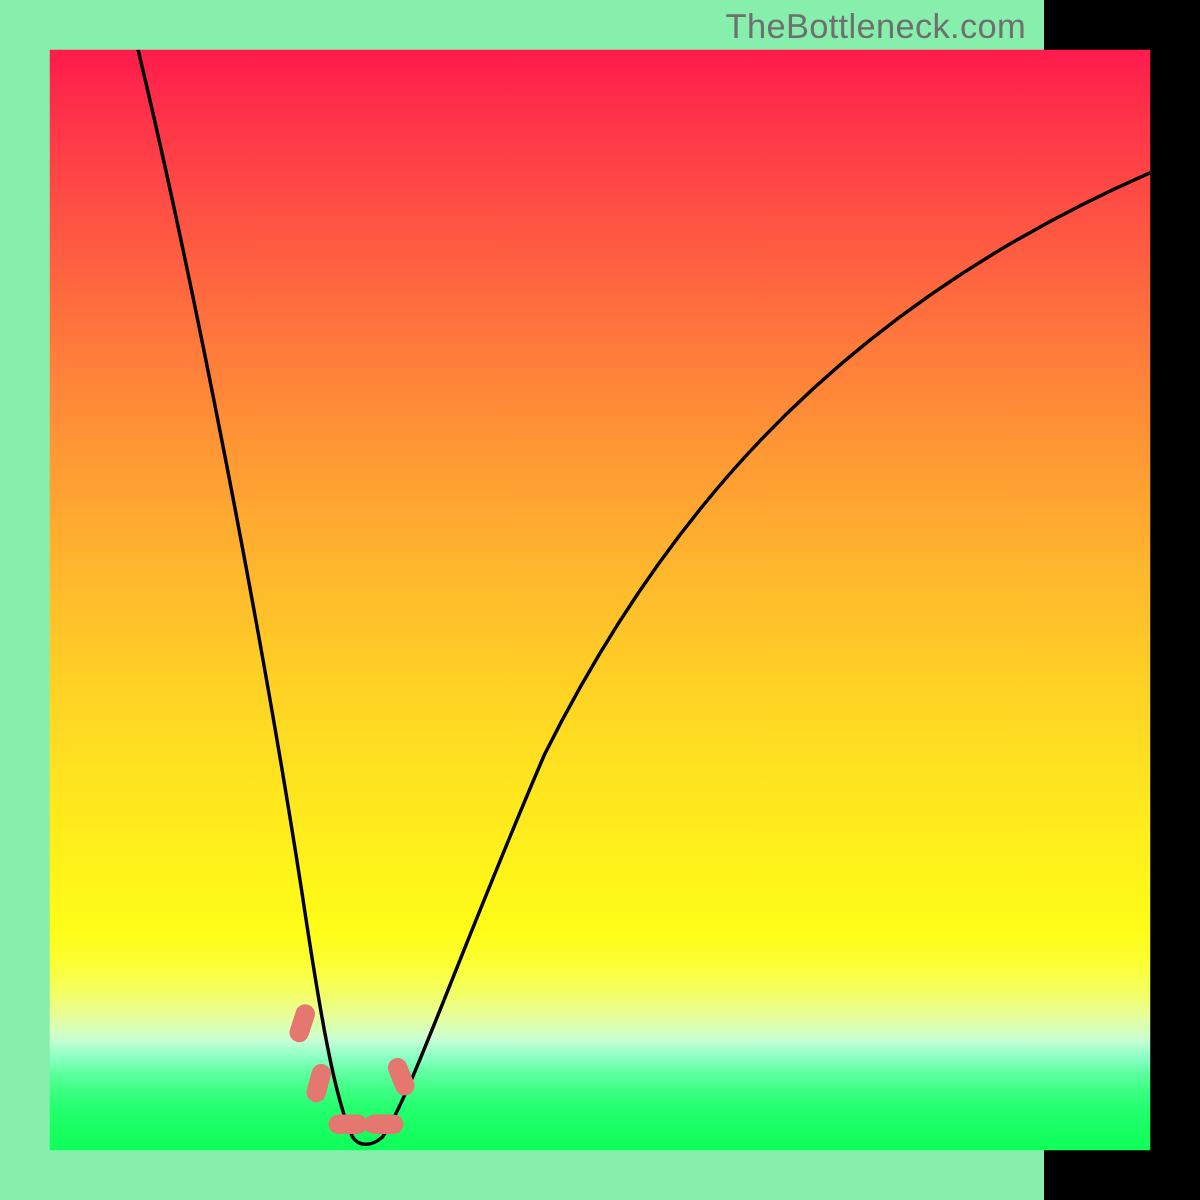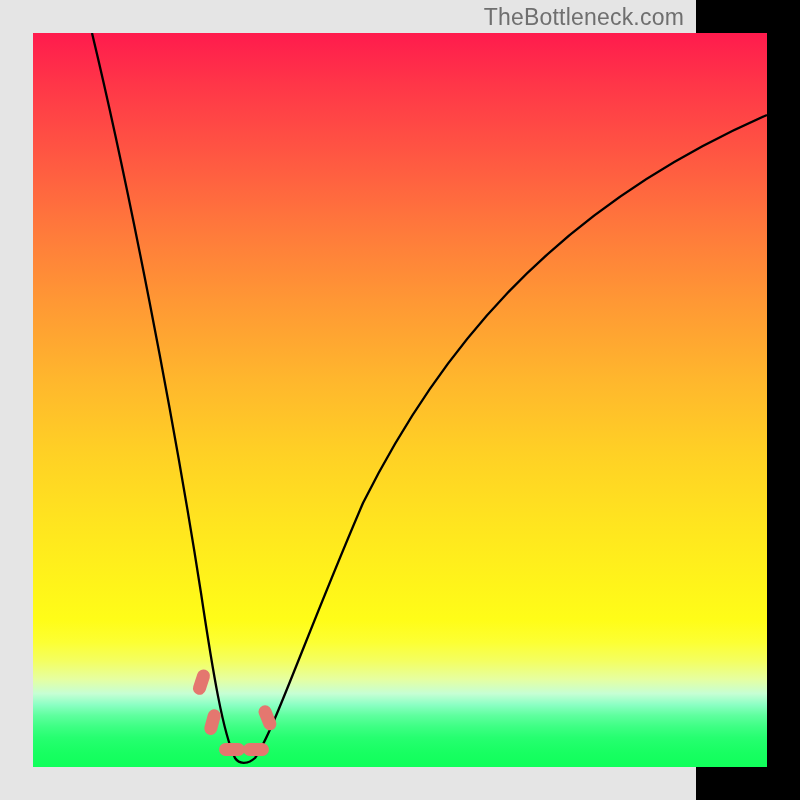--- a/index.html
+++ b/index.html
@@ -10,21 +10,21 @@
     overflow: hidden;
     background: #000;
     font-family: Arial, Helvetica, sans-serif;
   }
   .frame {
     position: absolute;
     left: 0;
     top: 0;
     width: 696px;
     height: 800px;
-    background: #e5e5e5;
+    background: #86efac;
   }
   .plot {
     position: absolute;
     left: 33px;
     top: 33px;
     width: 734px;
     height: 734px;
     overflow: hidden;
   }
   .gradient {

